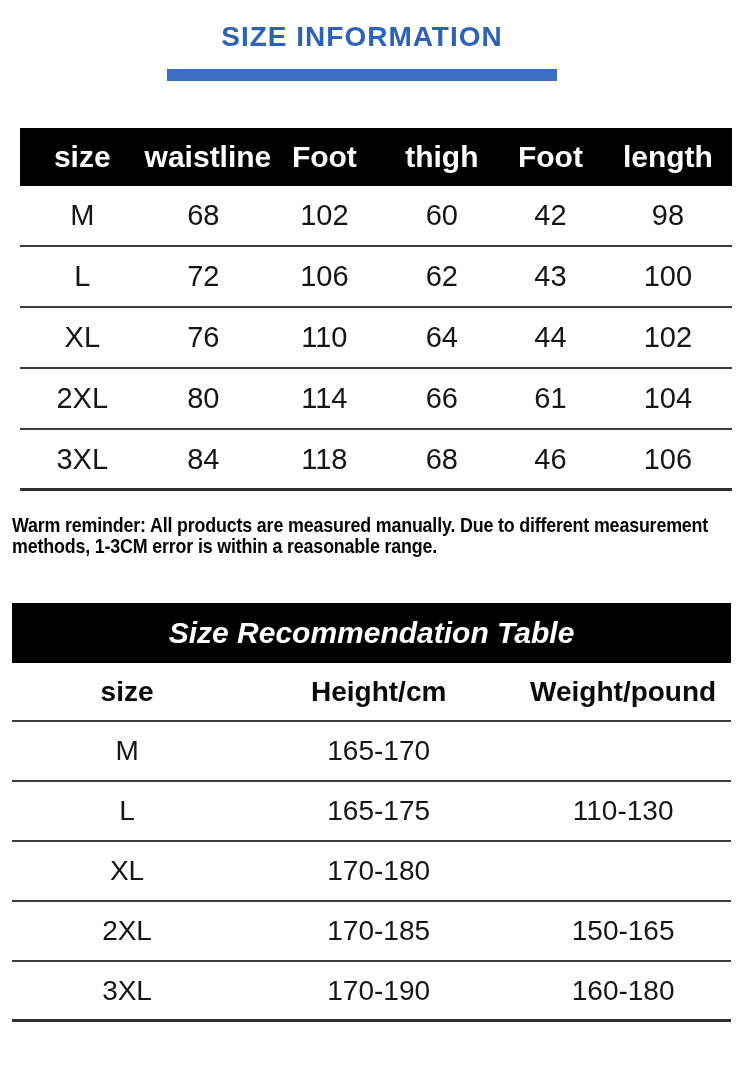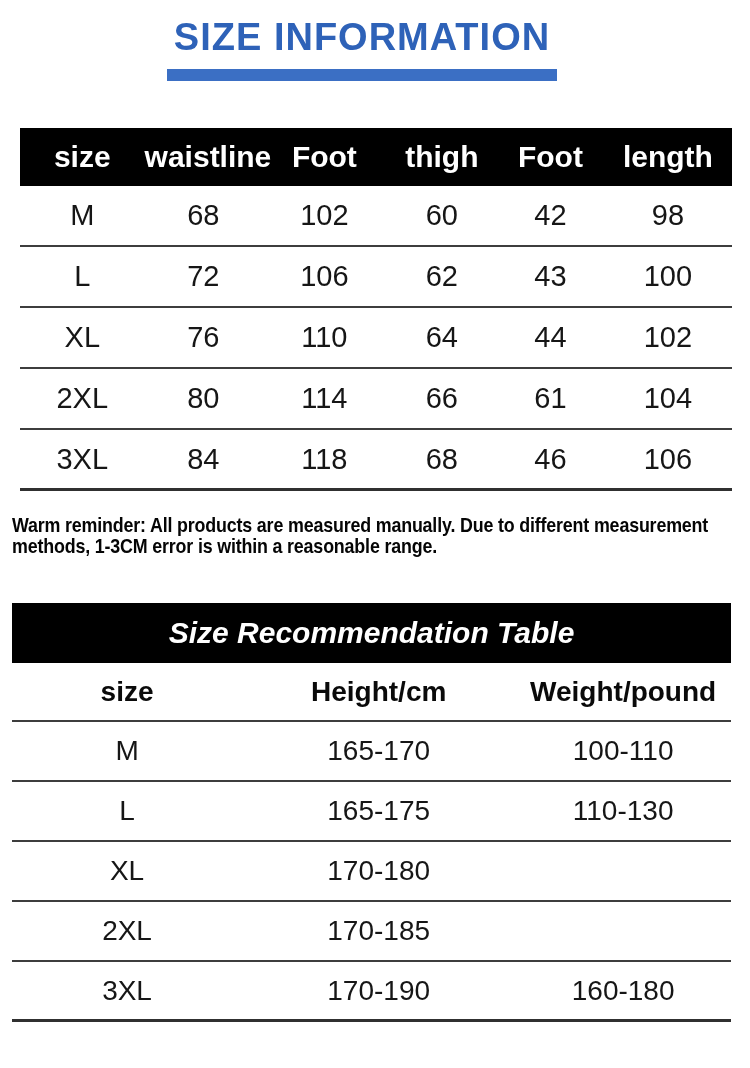--- a/index.html
+++ b/index.html
@@ -18,21 +18,21 @@
 
   
   .title-wrap {
     width: 390px;
     margin-left: 167px;
     padding-top: 16px;
     text-align: center;
   }
   .page-title {
     margin: 0;
-    font-size: 38px;
+    font-size: 28px;
     line-height: 42px;
     font-weight: 700;
     letter-spacing: 1px;
     white-space: nowrap;
     color: var(--color-accent_blue, #2e62b8);
   }
   .title-underline {
     height: 12px;
     margin-top: 11px;
     background: var(--color-bar_blue, #3b6fc4);
@@ -202,33 +202,33 @@
 
   <div class="t2-header">
     <div class="cell c0">size</div>
     <div class="cell c1">Height/cm</div>
     <div class="cell c2">Weight/pound</div>
   </div>
 
   <div class="t2-row">
     <div class="cell c0">M</div>
     <div class="cell c1">165-170</div>
-    <div class="cell c2">100-110</div>
   </div>
   <div class="t2-row">
     <div class="cell c0">L</div>
     <div class="cell c1">165-175</div>
     <div class="cell c2">110-130</div>
   </div>
   <div class="t2-row">
     <div class="cell c0">XL</div>
     <div class="cell c1">170-180</div>
   </div>
   <div class="t2-row">
     <div class="cell c0">2XL</div>
     <div class="cell c1">170-185</div>
+    <div class="cell c2">150-165</div>
   </div>
   <div class="t2-row">
     <div class="cell c0">3XL</div>
     <div class="cell c1">170-190</div>
     <div class="cell c2">160-180</div>
   </div>
 </section>
 
 </body></html>

